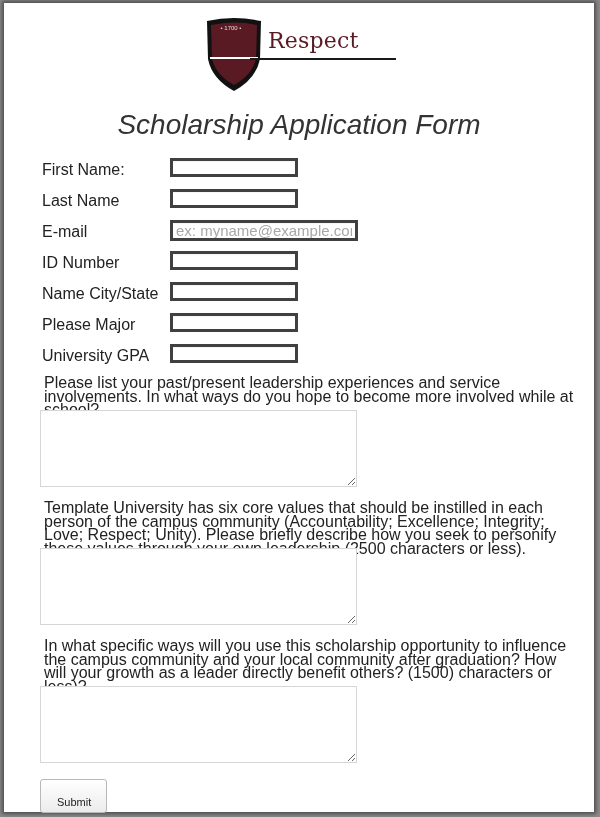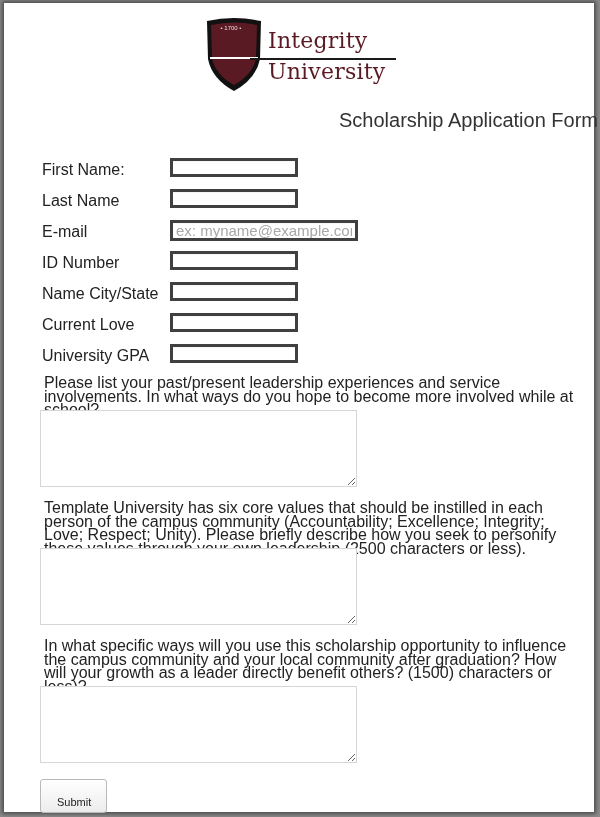--- a/index.html
+++ b/index.html
@@ -19,22 +19,22 @@
     .logo .t1, .logo .t2 {
       position: absolute; font-family: "DejaVu Serif", serif; color: #5a1a24;
       font-size: 22px; letter-spacing: 0.2px; white-space: nowrap;
     }
     .logo .t1 { left: 64px; top: 11px; }
     .logo .t2 { left: 64px; top: 42px; }
     .logo .rule { position: absolute; left: 46px; top: 41px; width: 146px; height: 2px; background: #1a1a1a; }
     .year { position: absolute; left: 13px; top: 8px; width: 28px; text-align: center; font-size: 6px; color: #e8d8da; font-family: "Liberation Sans", sans-serif; }
 
     .title {
-      position: absolute; left: 0; top: 109px; width: 598px; text-align: right;
-      font-size: 20px; color: #333333;
+      position: absolute; left: 0; top: 109px; width: 598px; text-align: center;
+      font-size: 28px; color: #333333; font-style: italic;
     }
     .row { position: absolute; left: 42px; height: 22px; }
     .row .lbl { position: absolute; left: 0; top: 3px; font-size: 16px; color: #222; white-space: nowrap; }
     .row input {
       position: absolute; left: 128px; top: 0; width: 128px; height: 19px;
       border: 3px solid #404040; box-sizing: border-box; margin: 0; padding: 0 3px;
       font-family: "Liberation Sans", sans-serif; font-size: 15px; background: #fff;
       box-shadow: inset 0 1px 1px rgba(0,0,0,0.04);
     }
     .row input.wide { width: 188px; height: 21px; }
@@ -60,22 +60,21 @@
 <div class="sheet"></div>
 
 <div class="logo">
   <svg width="60" height="76" viewBox="0 0 60 76">
     <path d="M3 4 Q30 -2 57 4 L56 42 Q52 62 30 74 Q8 62 4 42 Z" fill="#111"></path>
     <path d="M7 8 Q30 3 53 8 L52 42 Q48 58 30 68 Q12 58 8 42 Z" fill="#5a1a24"></path>
     <rect x="6" y="40" width="48" height="2" fill="#ffffff"></rect>
   </svg>
   <span class="year">• 1700 •</span>
   <div class="rule"></div>
-  <span class="t1">Integrity</span>
-  <span class="t2">University</span>
+  <span class="t1">Respect</span>
 </div>
 
 <div class="title">Scholarship Application Form</div>
 
 <div class="row" style="top:158px">
   <span class="lbl">First Name:</span>
   <input type="text" placeholder="" style="">
 </div>
 <div class="row" style="top:189px">
   <span class="lbl">Last Name</span>
@@ -87,21 +86,21 @@
 </div>
 <div class="row" style="top:251px">
   <span class="lbl">ID Number</span>
   <input type="text" placeholder="" style="">
 </div>
 <div class="row" style="top:282px">
   <span class="lbl">Name City/State</span>
   <input type="text" placeholder="" style="">
 </div>
 <div class="row" style="top:313px">
-  <span class="lbl">Current Love</span>
+  <span class="lbl">Please Major</span>
   <input type="text" placeholder="" style="">
 </div>
 <div class="row" style="top:344px">
   <span class="lbl">University GPA</span>
   <input type="text" placeholder="" style="">
 </div>
 
 <div class="q" style="top:376px">Please list your past/present leadership experiences and service involvements. In what ways do you hope to become more involved while at school?</div>
 <textarea style="top: 410px;"></textarea>
 

